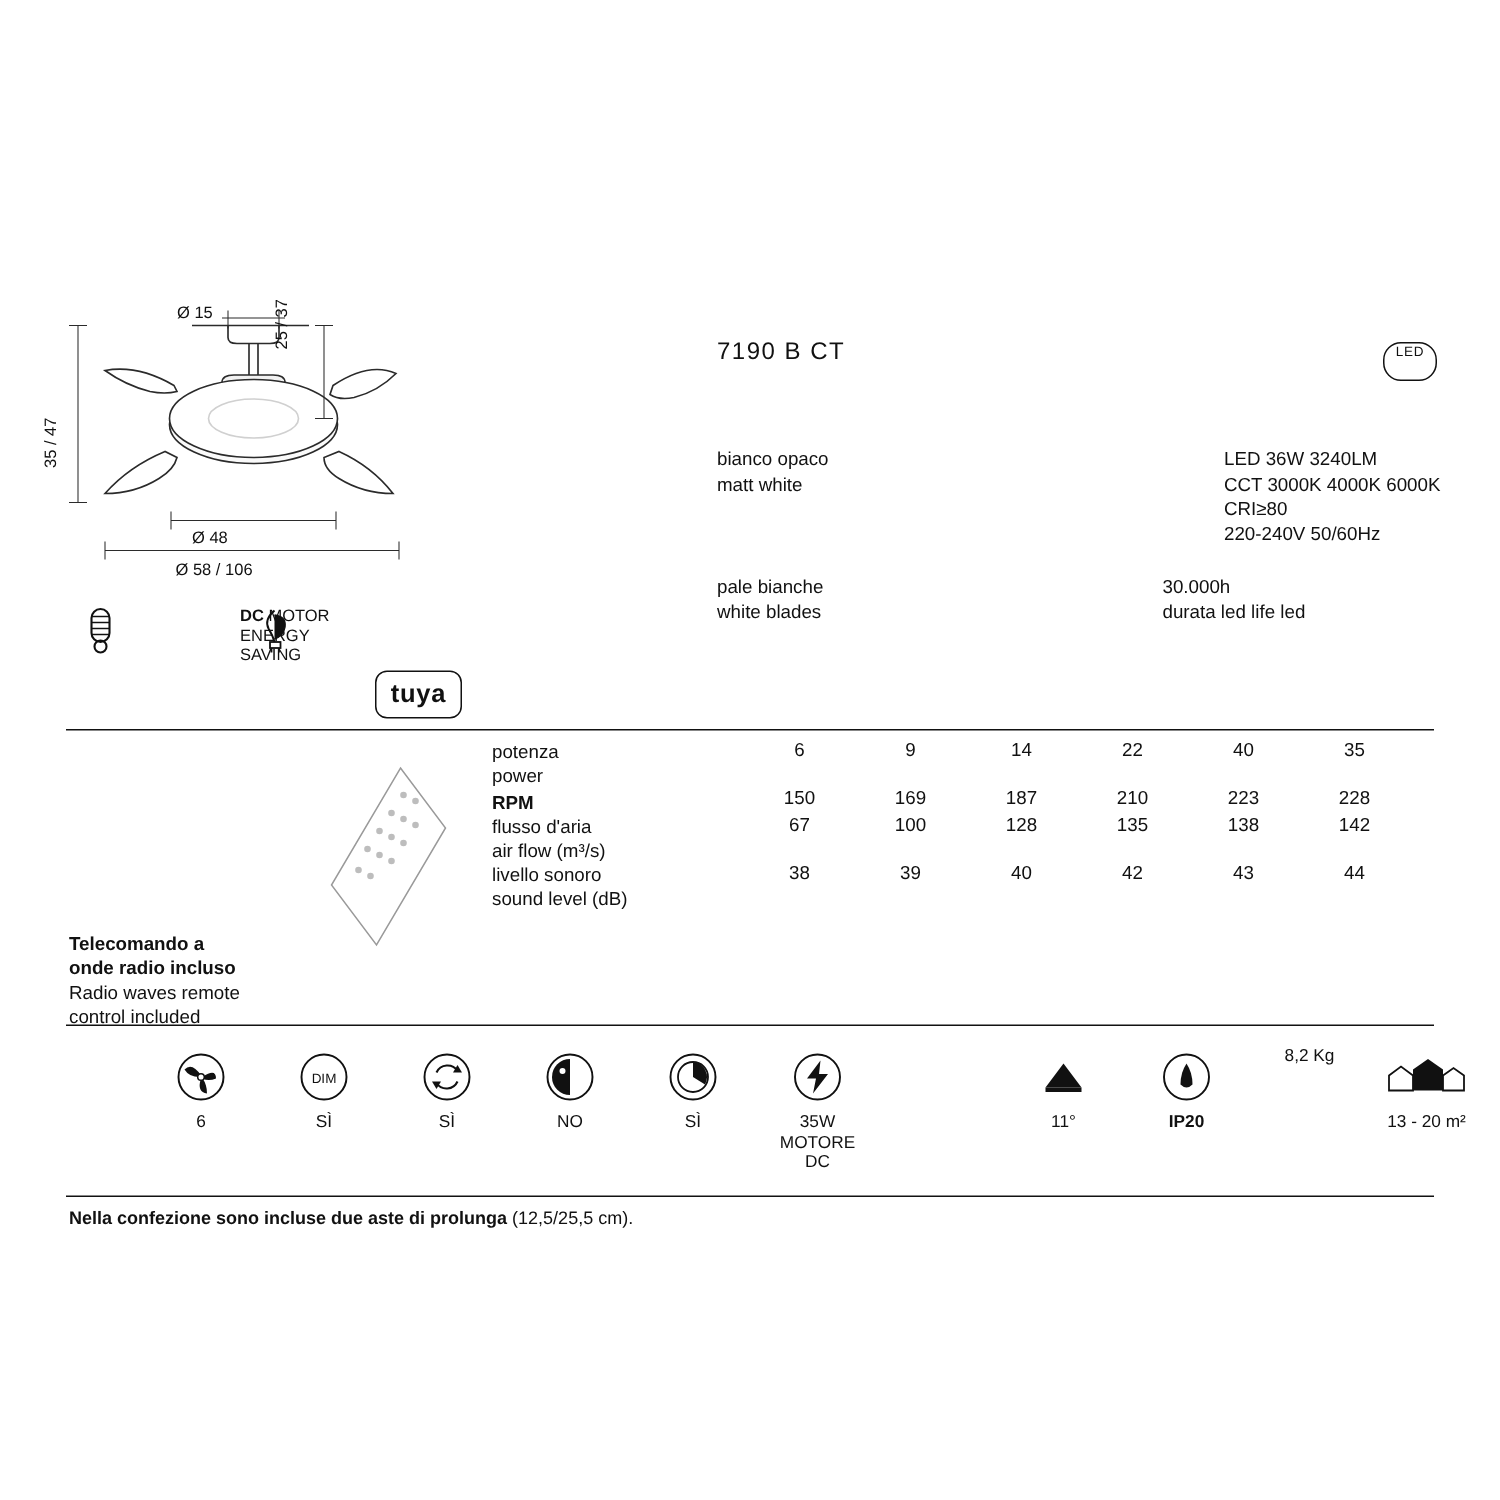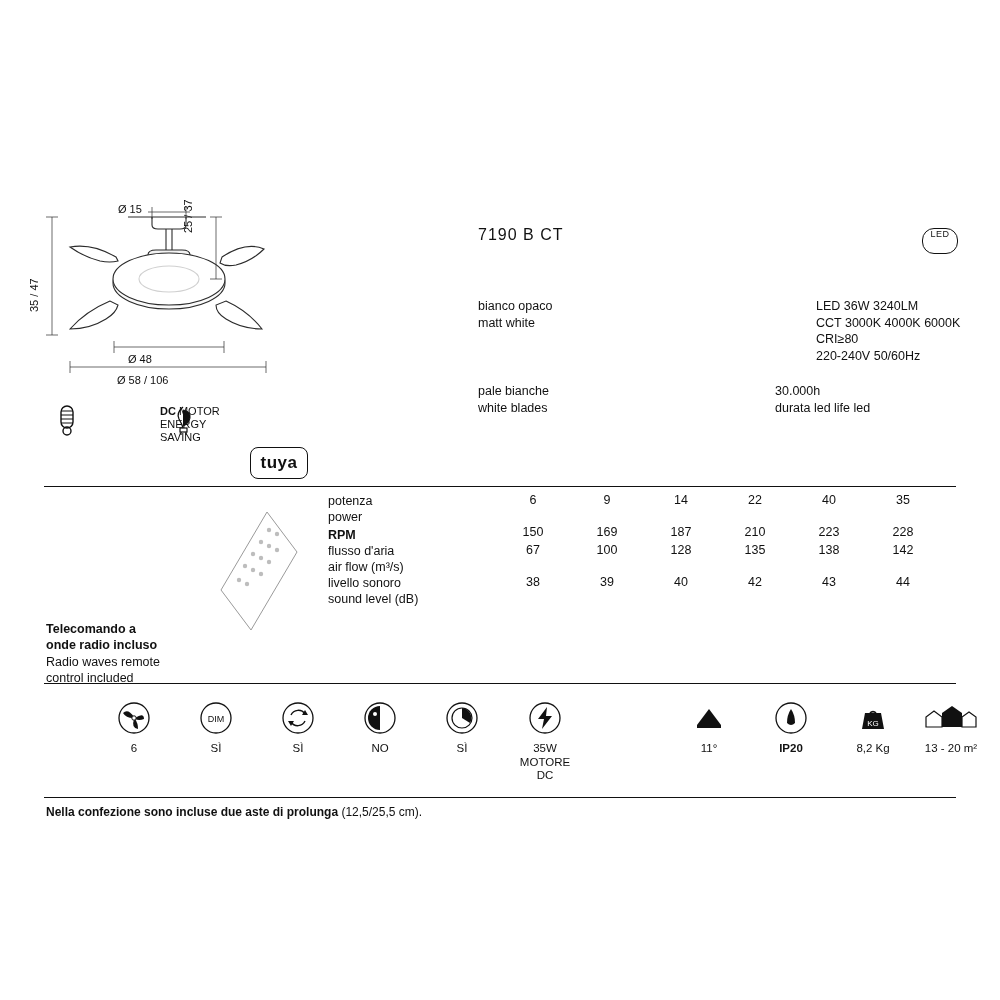--- a/index.html
+++ b/index.html
@@ -333,27 +333,20 @@
       <div class="glyph">
         <svg width="34" height="34" viewBox="0 0 34 34">
           <circle cx="17" cy="17" r="15" fill="none" stroke="#111" stroke-width="1.3"></circle>
           <path d="M13 22 Q13 14 17 8 Q21 14 21 22 Q17 26 13 22 Z" fill="#111"></path>
         </svg>
       </div>
       <div class="lab">IP20</div>
     </div>
 
     <div class="ic" style="left:774px;top:0;">
-      <div class="glyph">
-        <svg width="34" height="34" viewBox="0 0 34 34">
-          <path d="M9 12 L25 12 L28 28 L6 28 Z" fill="#111"></path>
-          <path d="M14 12 A4 4 0 0 1 20 12" fill="none" stroke="#111" stroke-width="1.6"></path>
-          <text x="17" y="25" font-size="8" text-anchor="middle" fill="#fff" font-family="Liberation Sans, sans-serif">KG</text>
-        </svg>
-      </div>
       <div class="lab">8,2 Kg</div>
     </div>
 
     <div class="ic" style="left:852px;top:0;">
       <div class="glyph">
         <svg width="54" height="34" viewBox="0 0 54 34">
           <path d="M2 26 L2 16 L10 10 L18 16 L18 26 Z" fill="none" stroke="#111" stroke-width="1.2"></path>
           <path d="M18 26 L18 12 L28 5 L38 12 L38 26 Z" fill="#111"></path>
           <path d="M38 26 L38 16 L45 11 L52 16 L52 26 Z" fill="none" stroke="#111" stroke-width="1.2"></path>
         </svg>

